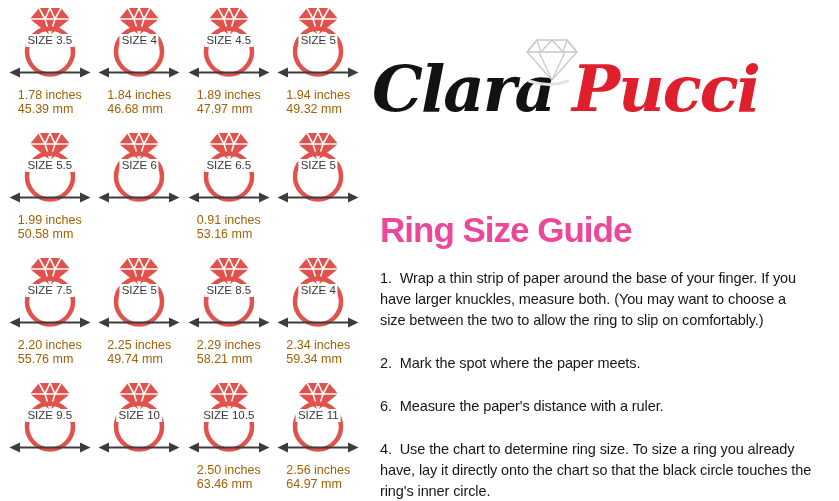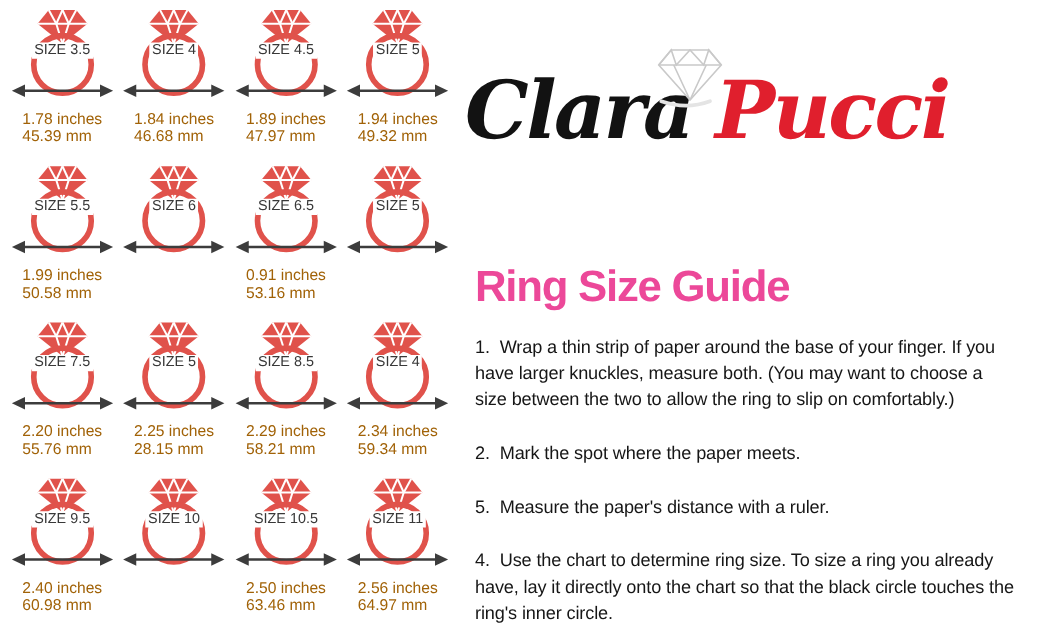--- a/index.html
+++ b/index.html
@@ -356,21 +356,21 @@
         <g>
           <line class="arrow-shaft" x1="12" y1="65.5" x2="76" y2="65.5"></line>
           <polygon class="arrow-head" points="3.5,65.5 14,60.5 14,70.5"></polygon>
           <polygon class="arrow-head" points="84.5,65.5 74,60.5 74,70.5"></polygon>
         </g>
       </svg>
       <span class="size-label">SIZE 5</span>
     </div>
     <div class="measure">
       <div class="inches">2.25 inches</div>
-      <div class="mm">28.15 mm</div>
+      <div class="mm">49.74 mm</div>
     </div>
   </div>
 
   <div class="cell">
     <div class="ring-wrap">
       <svg class="ring-svg" viewBox="0 0 88 74">
         <g>
           <polygon class="gem" points="33,1 55,1 64,12 44,28 24,12"></polygon>
           <g class="facet">
             <line x1="24" y1="12" x2="64" y2="12"></line>
@@ -443,24 +443,20 @@
           </g>
         </g>
         <circle class="band" cx="44" cy="44.5" r="23" stroke-width="4.5"></circle>
         <g>
           <line class="arrow-shaft" x1="12" y1="65.5" x2="76" y2="65.5"></line>
           <polygon class="arrow-head" points="3.5,65.5 14,60.5 14,70.5"></polygon>
           <polygon class="arrow-head" points="84.5,65.5 74,60.5 74,70.5"></polygon>
         </g>
       </svg>
       <span class="size-label">SIZE 9.5</span>
-    </div>
-    <div class="measure">
-      <div class="inches">2.40 inches</div>
-      <div class="mm">60.98 mm</div>
     </div>
   </div>
 
   <div class="cell">
     <div class="ring-wrap">
       <svg class="ring-svg" viewBox="0 0 88 74">
         <g>
           <polygon class="gem" points="33,1 55,1 64,12 44,28 24,12"></polygon>
           <g class="facet">
             <line x1="24" y1="12" x2="64" y2="12"></line>
@@ -553,16 +549,16 @@
       <path class="logo-line" d="M11,17 L21,5 L25,17 L36,5 L47,17 L51,5 L61,17"></path>
       <path class="logo-line" d="M23,17 L36,45 M49,17 L36,45"></path>
     </svg>
     <span class="brand-word brand-second">Pucci</span>
   </div>
 
   <h1 class="guide-title">Ring Size Guide</h1>
   <div class="steps">
     <p>1.  Wrap a thin strip of paper around the base of your finger. If you have larger knuckles, measure both. (You may want to choose a size between the two to allow the ring to slip on comfortably.)</p>
     <p>2.  Mark the spot where the paper meets.</p>
-    <p>5.  Measure the paper's distance with a ruler.</p>
+    <p>6.  Measure the paper's distance with a ruler.</p>
     <p>4.  Use the chart to determine ring size. To size a ring you already have, lay it directly onto the chart so that the black circle touches the ring's inner circle.</p>
   </div>
 </div>
 
 </body></html>

